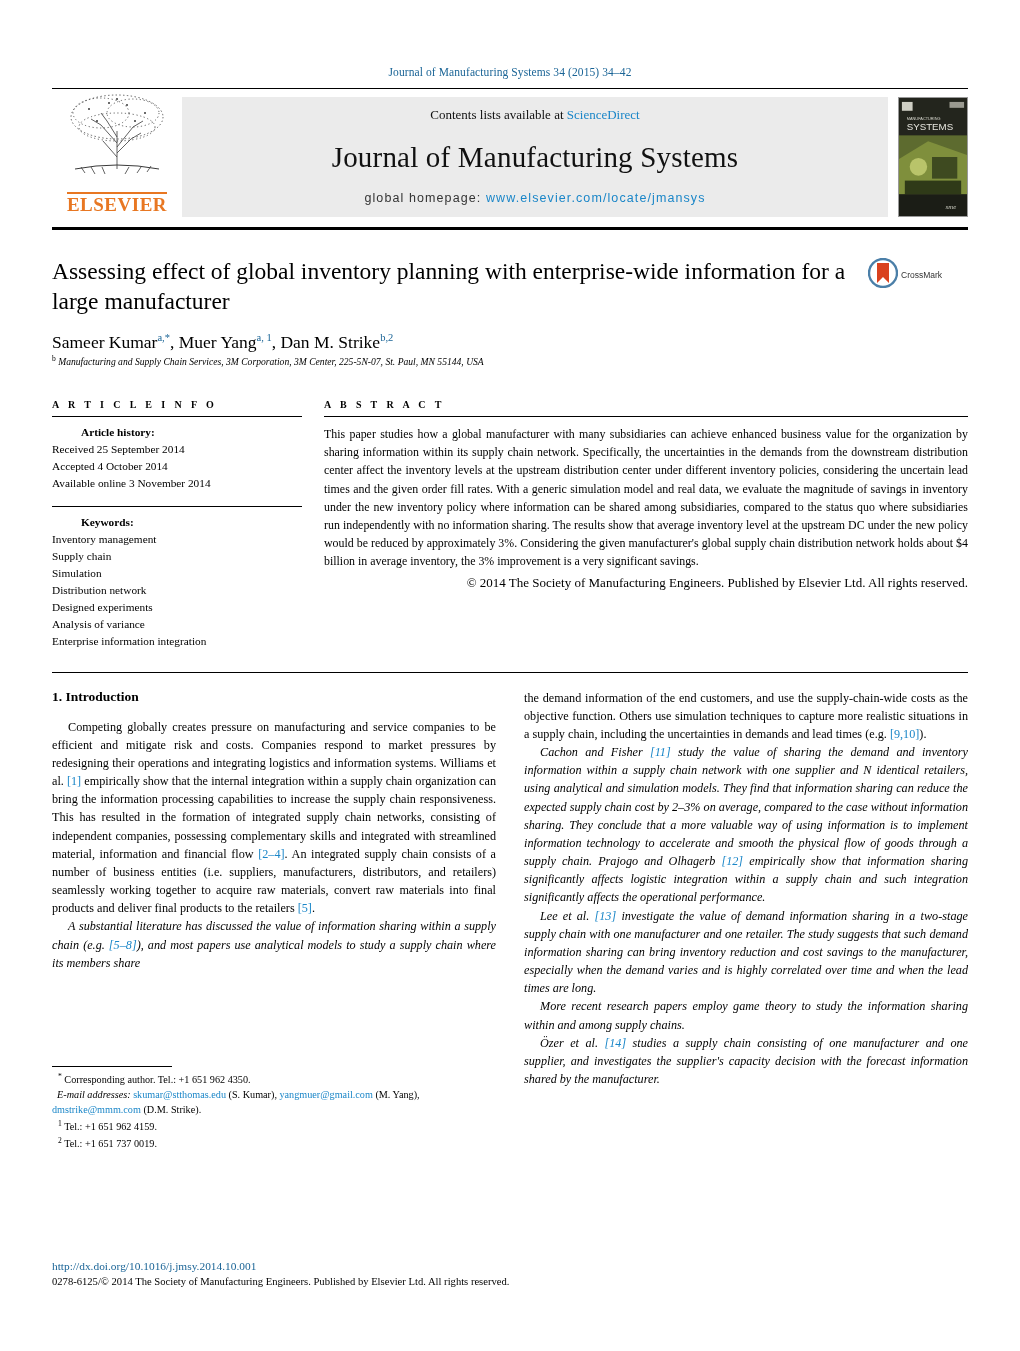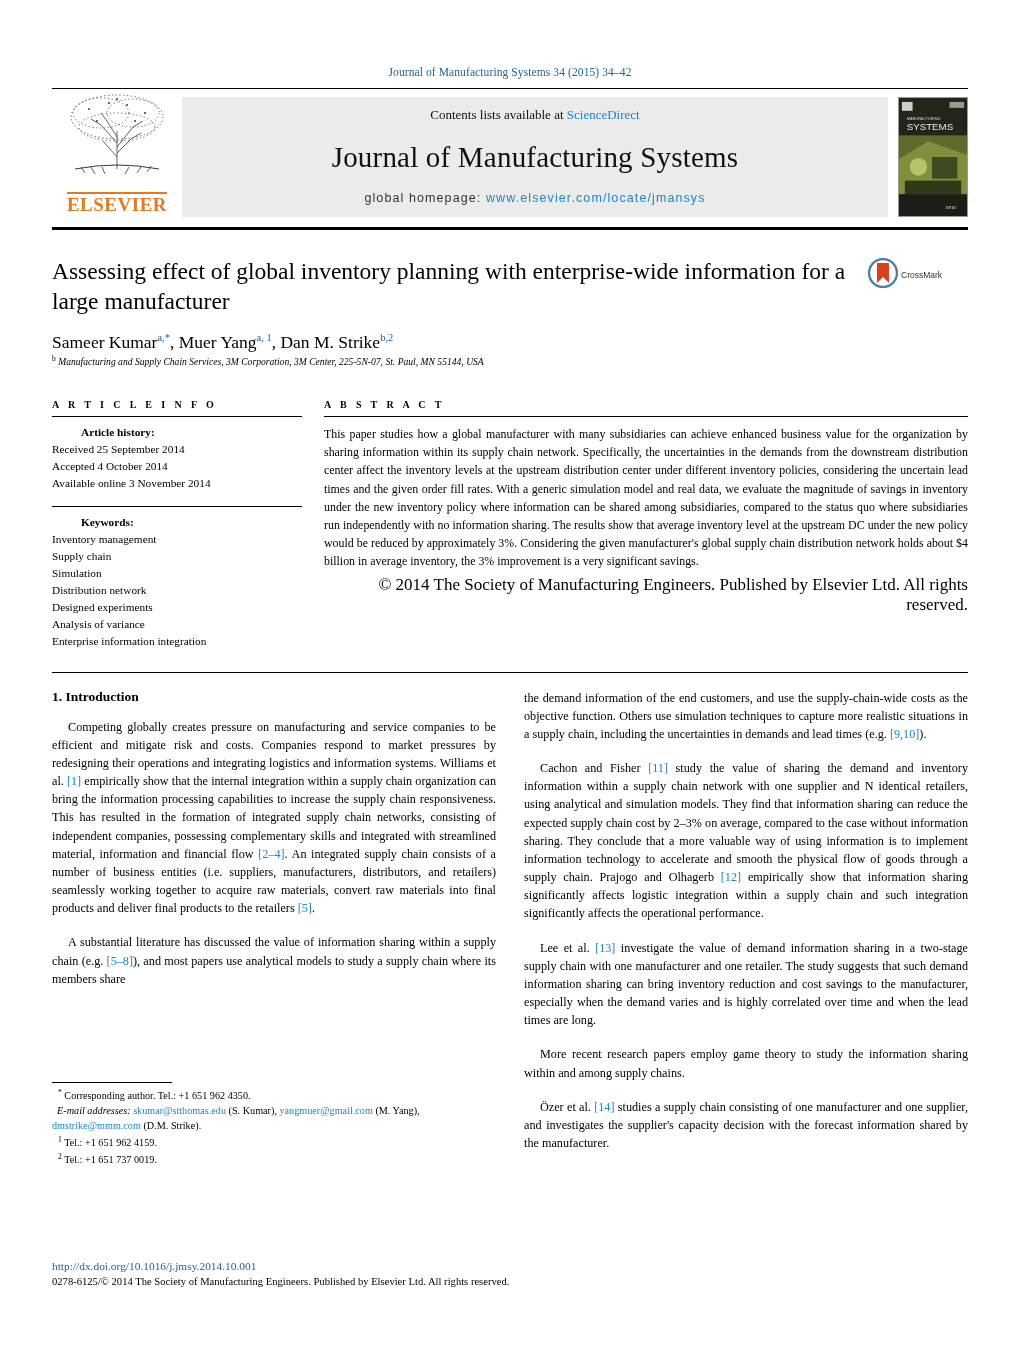--- a/index.html
+++ b/index.html
@@ -185,21 +185,21 @@
   }
   .kw-gap { height: 14px; }
   .abstract-body {
     font-size: 11.9px;
     line-height: 1.52;
     text-align: justify;
     padding-top: 8px;
   }
   .copyright {
     text-align: right;
-    font-size: 17px;
+    font-size: 13px;
     padding-top: 5px;
   }
   .rule-before-body {
     border-top: 1.6px solid #000;
     margin: 22px 52px 0 52px;
   }
 
   
   .body-cols {
     display: flex;
@@ -214,21 +214,21 @@
     font-family: "Liberation Serif", serif;
   }
   p.body-p {
     font-size: 12.2px;
     line-height: 1.49;
     text-align: justify;
     margin: 0;
     text-indent: 16px;
     hyphens: auto;
   }
-  p.body-p + p.body-p { margin-top: 16px; }
+  p.body-p + p.body-p { margin-top: 0; font-style: italic; }
   a.ref, .ref {
     color: #1a86c8;
     text-decoration: none;
   }
   .mail { color:#1a86c8; text-decoration: none; }
 
   
   .footnotes {
     position: absolute;
     left: 0;

